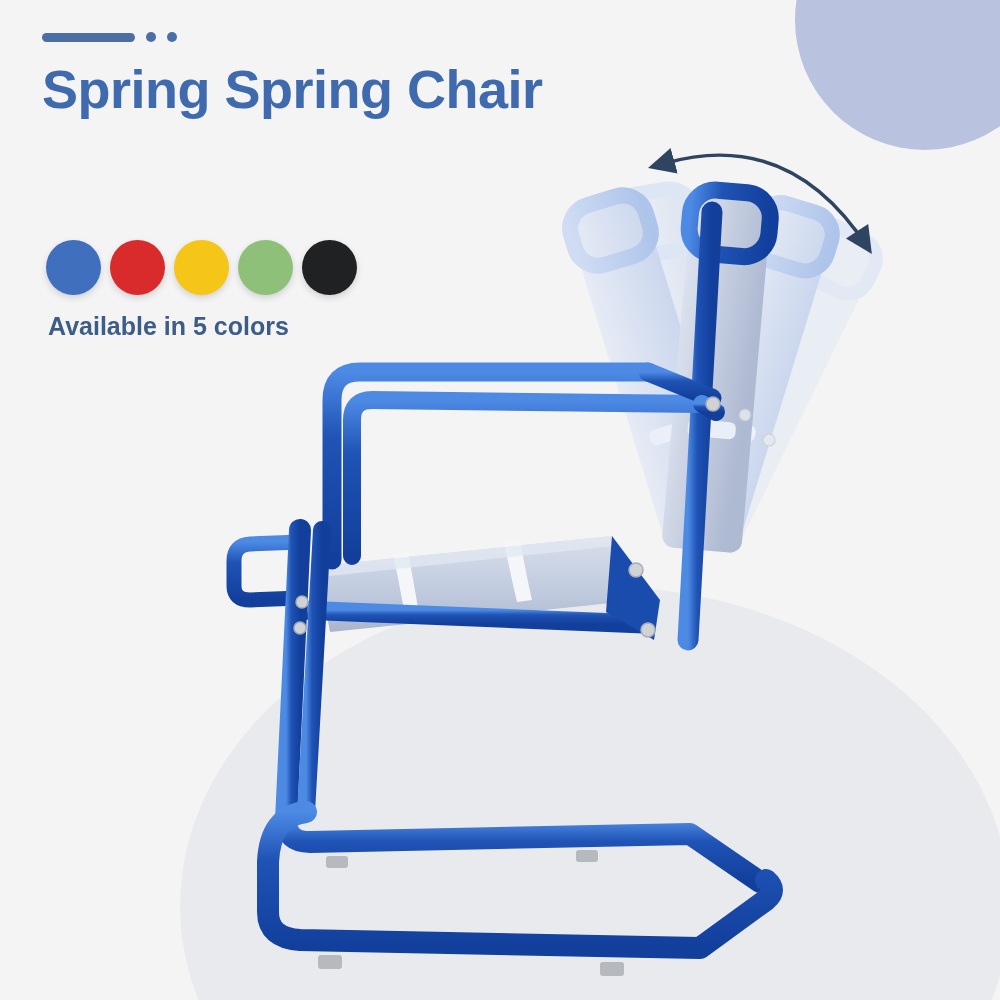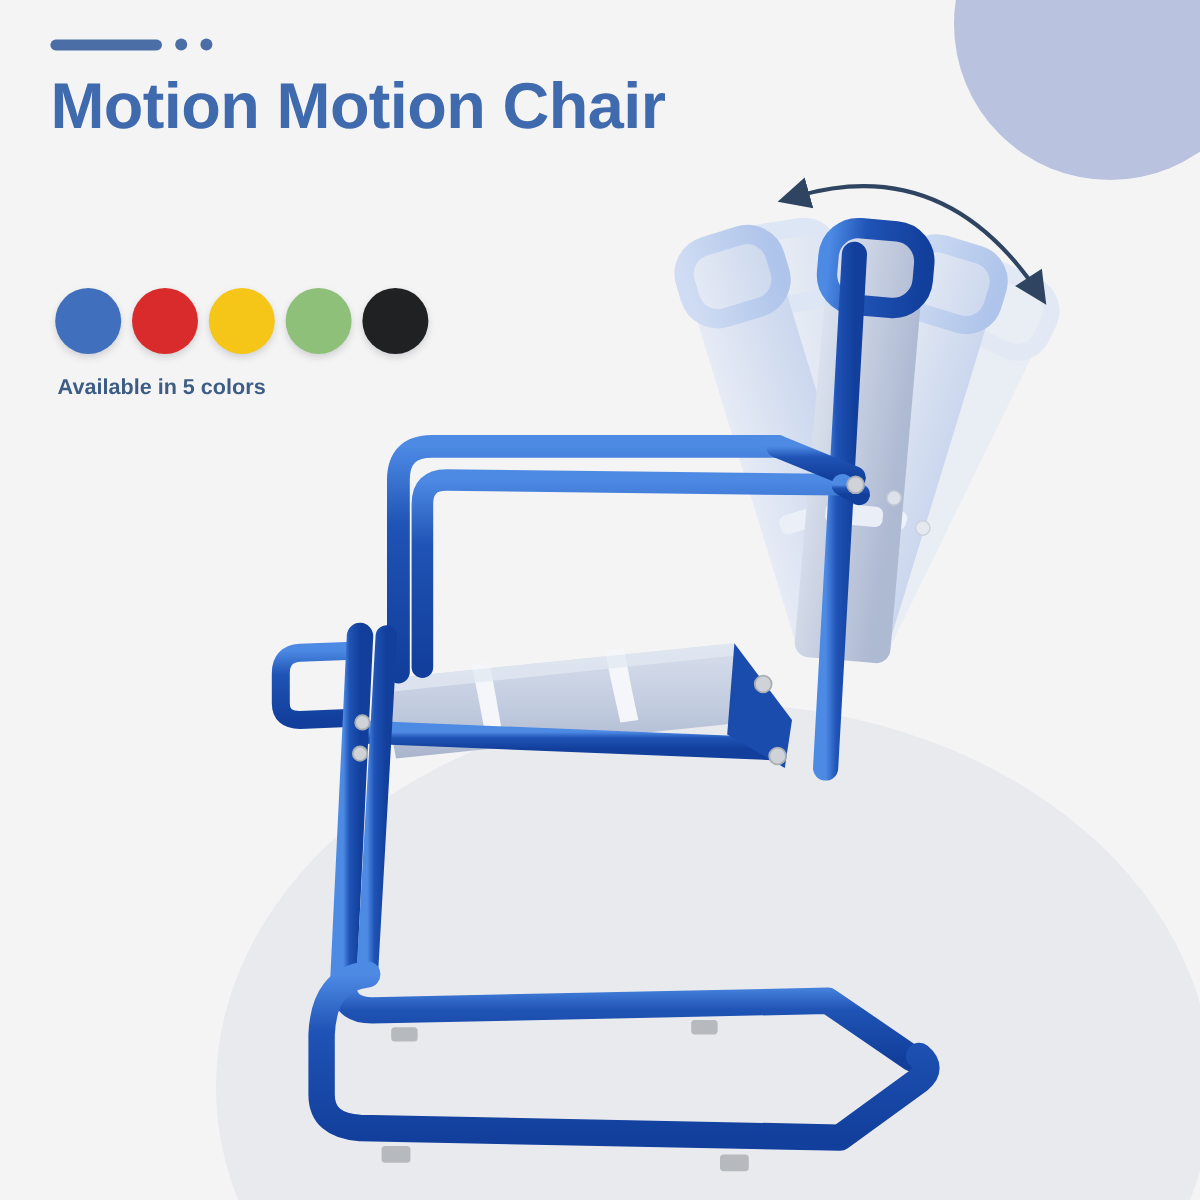--- a/index.html
+++ b/index.html
@@ -55,21 +55,21 @@
   }
 
   
   .swatch-row{ position:absolute; left:46px; top:240px; display:flex; gap:9px; }
   .swatch{
     width:55px; height:55px; border-radius:50%;
     box-shadow:0 3px 6px rgba(80,90,110,.22);
   }
   .avail{
     position:absolute; left:48px; top:312px;
-    font-size:18px; font-weight:700; color:#3d5d86;
+    font-size:25px; font-weight:700; color:#3d5d86;
   }
 
   
   .chair-art{ position:absolute; left:0; top:0; width:1000px; height:1000px; }
 </style>
 </head>
 <body>
 
 <div id="stage">
 
@@ -226,21 +226,21 @@
   </svg>
 
   <div class="header">
 
     <div class="eyebrow">
       <span class="bar"></span>
       <span class="dot"></span>
       <span class="dot"></span>
     </div>
 
-    <h1 class="title">Motion Motion Chair</h1>
+    <h1 class="title">Spring Spring Chair</h1>
 
   </div>
 
   <div class="swatch-row">
     <span class="swatch" style="background: rgb(64, 112, 189);"></span>
     <span class="swatch" style="background: rgb(217, 43, 43);"></span>
     <span class="swatch" style="background: rgb(245, 197, 24);"></span>
     <span class="swatch" style="background: rgb(143, 192, 122);"></span>
     <span class="swatch" style="background: rgb(31, 33, 35);"></span>
   </div>

